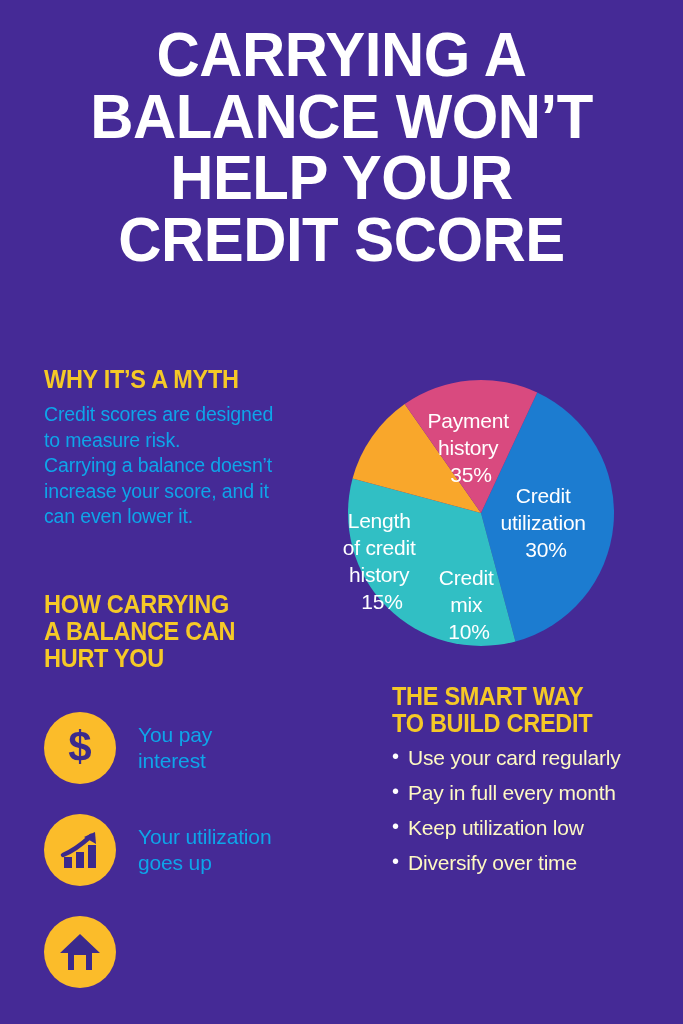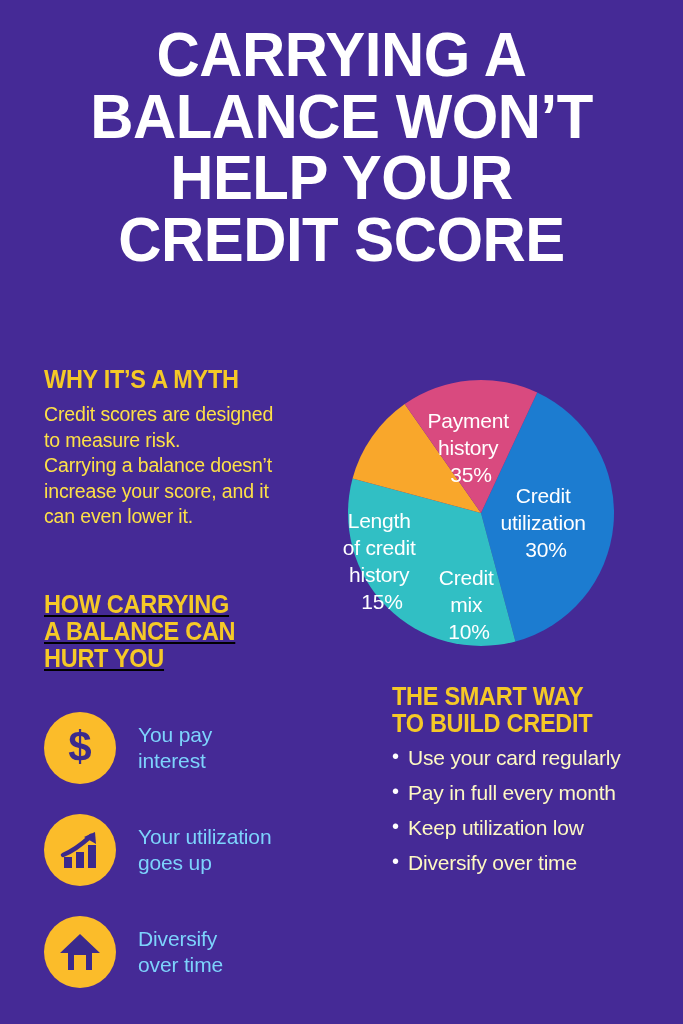--- a/index.html
+++ b/index.html
@@ -42,48 +42,48 @@
     line-height:1.08;
     letter-spacing:-0.3px;
     transform:scaleX(0.94);
     transform-origin:left center;
   }
 
   
   .myth-block { position:absolute; top:366px; left:44px; width:290px; }
   .myth-body {
     margin-top:9px;
-    color:#fde047;
+    color:#0ea5e9;
     font-size:19.5px;
     line-height:1.31;
     letter-spacing:-0.15px;
   }
   .myth-body p { margin:0; }
 
   
-  .hurt-head { position:absolute; top:591px; left:44px; width:300px;text-decoration:underline; }
+  .hurt-head { position:absolute; top:591px; left:44px; width:300px; }
 
   
   .icon-list { position:absolute; top:702px; left:44px; width:300px; }
   .icon-row {
     display:flex;
     align-items:center;
     height:92px;
     margin-bottom:10px;
   }
   .icon-circle {
     width:72px; height:72px;
     border-radius:50%;
     background:#fbbc2a;
     flex:0 0 72px;
     display:flex; align-items:center; justify-content:center;
   }
   .icon-label {
     margin-left:22px;
-    color:#7dd3fc;
+    color:#0ea5e9;
     font-size:21px;
     line-height:1.22;
     letter-spacing:-0.15px;
   }
 
   
   .pie-wrap { position:absolute; left:324px; top:372px; width:330px; height:290px; }
 
   .pie-label {
     fill:#ffffff;
@@ -173,24 +173,20 @@
       </div>
     </div>
 
     <div class="icon-row">
       <div class="icon-circle">
         <svg width="46" height="46" viewBox="0 0 46 46" aria-hidden="true">
           <path d="M23 5 L43 24 L35 24 L35 41 L11 41 L11 24 L3 24 Z" fill="#3b2a8c"></path>
           <rect x="17" y="26" width="12" height="17" fill="#fbbc2a"></rect>
         </svg>
       </div>
-      <div class="icon-label">
-        <div>Diversify</div>
-        <div>over time</div>
-      </div>
     </div>
 
   </div>
 
   <div class="pie-wrap">
     <svg width="330" height="290" viewBox="0 0 330 290" aria-hidden="true">
       <g>
         <path id="slice-0" d="M 157 141 L 213.20822881151304 20.46106432412556 A 133 133 0 0 1 191.4229329986353 269.46813489644603 Z" fill="#1c7cd0"></path>
         <path id="slice-1" d="M 157 141 L 191.4229329986353 269.46813489644603 A 133 133 0 0 1 28.531865103553912 106.57706700136481 Z" fill="#31bfc4"></path>
         <path id="slice-2" d="M 157 141 L 28.531865103553912 106.57706700136481 A 133 133 0 0 1 80.71433396531081 32.052778109564116 Z" fill="#f9a72b"></path>

